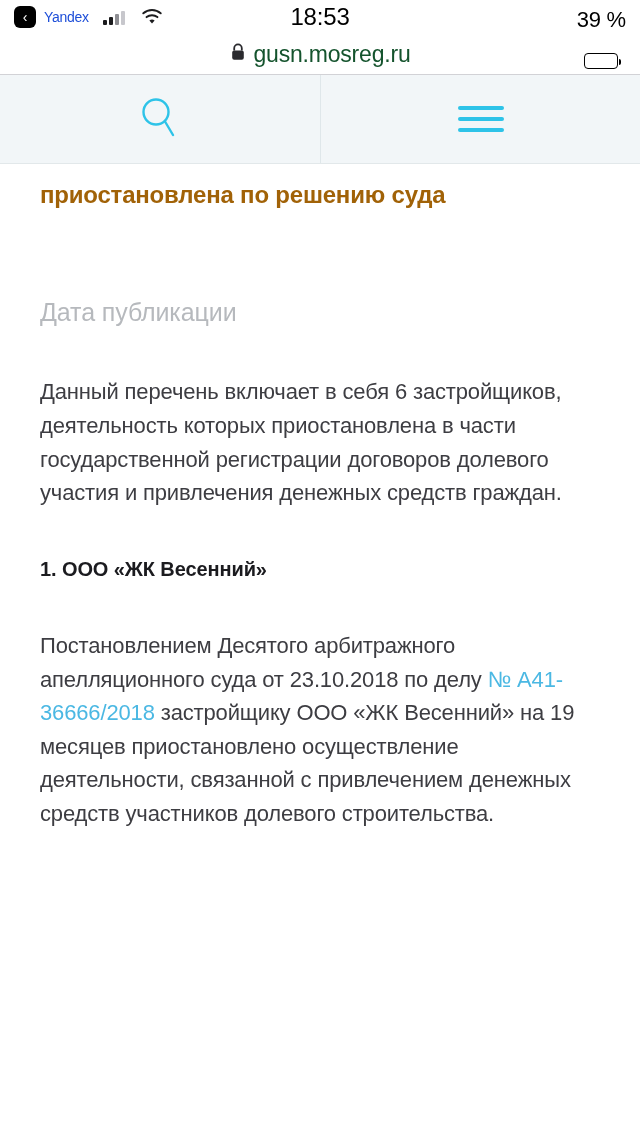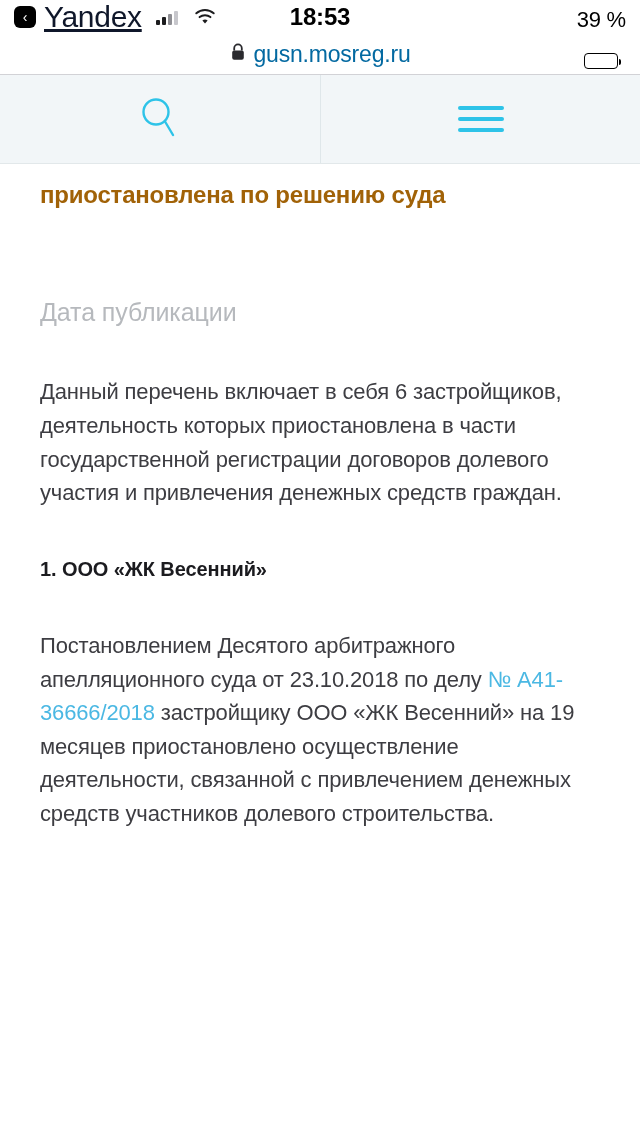--- a/index.html
+++ b/index.html
@@ -36,24 +36,23 @@
     border-radius: 6px;
     background: #000000;
     color: #ffffff;
     display: flex;
     align-items: center;
     justify-content: center;
     font-size: 14px;
     line-height: 1;
   }
   .yandex-label {
-    font-size: 30px;
+    font-size: 14px;
     font-weight: 400;
-    color: #0f172a;
-    text-decoration: underline;
+    color: #1d4ed8;
     letter-spacing: -0.3px;
   }
   .signal {
     display: flex;
     align-items: flex-end;
     gap: 2px;
     height: 16px;
     margin-left: 6px;
   }
   .signal i {
@@ -72,21 +71,21 @@
     display: block;
     line-height: 0;
   }
 
   .sb-time {
     position: absolute;
     left: 0;
     right: 0;
     text-align: center;
     font-size: 24px;
-    font-weight: 700;
+    font-weight: 400;
     color: #000;
     letter-spacing: -0.2px;
     pointer-events: none;
   }
 
   .sb-right {
     margin-left: auto;
     display: flex;
     align-items: center;
     gap: 20px;
@@ -129,21 +128,21 @@
     height: 40px;
     display: flex;
     align-items: center;
     justify-content: center;
     gap: 8px;
     background: #ffffff;
     border-bottom: 1px solid #d2d2d6;
   }
   .url-text {
     font-size: 23px;
-    color: #0369a1;
+    color: #14532d;
     letter-spacing: -0.2px;
   }
 
   
   .site-header {
     height: 88px;
     background: #f2f6f8;
     display: flex;
     align-items: stretch;
     border-bottom: 1px solid #e2e8ea;

